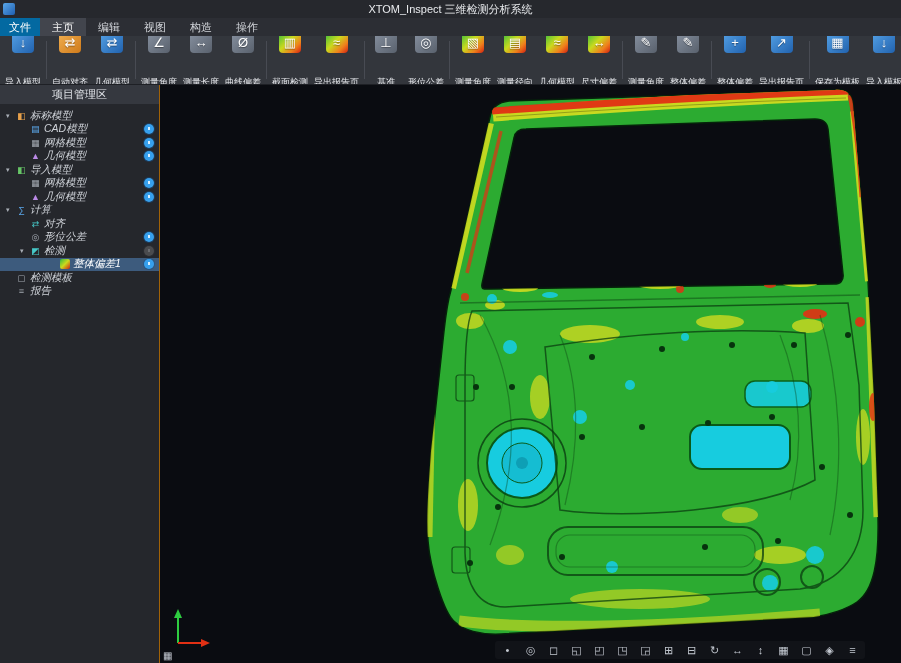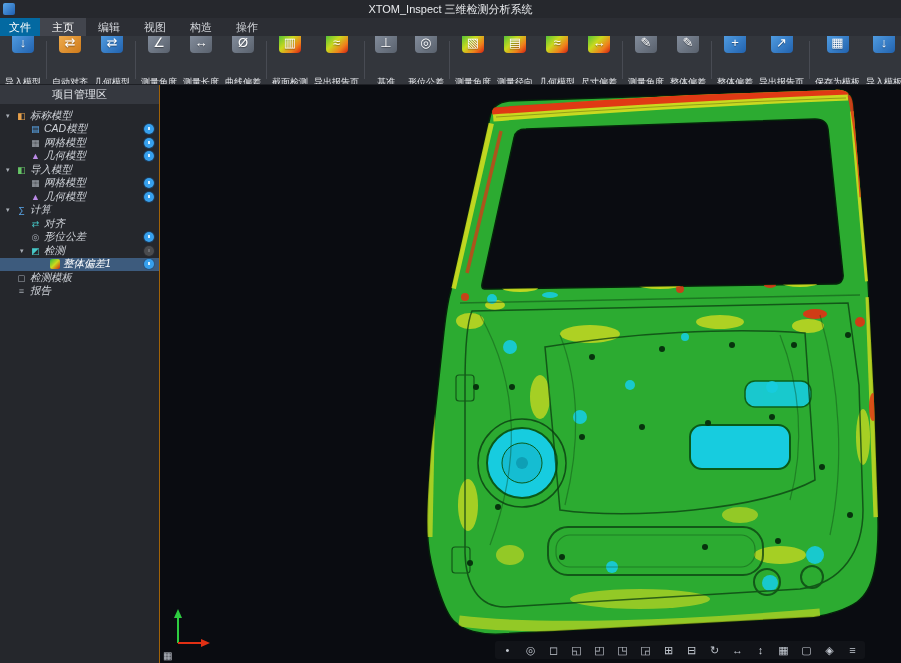--- a/index.html
+++ b/index.html
@@ -30,21 +30,21 @@
   .chip-orange { background:linear-gradient(135deg,#f2b152,#cf7a1a); }
   .chip-slate { background:linear-gradient(135deg,#8791a0,#59616d); }
   .chip-rainbow { background:linear-gradient(135deg,#2fb93f 0%,#c9da1e 45%,#ef7f1c 75%,#d21f10 100%); }
   .rlabel { font-size:9px; color:#e8eaee; white-space:nowrap;margin-top:20px; }
 
   
   .sidebar { position:absolute; top:85px; left:0; width:160px; bottom:0; background:#25272c; border-right:1px solid #a16207; }
   .sidebar-header { height:19px; background:#35383f; color:#e0e3e8; font-size:11px; line-height:19px; text-align:center; }
   .tree { padding-top:5px; }
   .trow { position:relative; height:13.5px; display:flex; align-items:center; font-size:10.5px; color:#ced2d8; }
-  .lv0 { padding-left:6px; } .lv1 { padding-left:20px; } .lv2 { padding-left:40px; }
+  .lv0 { padding-left:6px; } .lv1 { padding-left:20px; } .lv2 { padding-left:50px; }
   .trow.selected { background:#3d5b7d; color:#fff; }
   .caret { width:10px; font-size:7px; color:#a9aeb6; flex:none; }
   .tic { width:11px; font-size:9px; margin-right:3px; flex:none; text-align:center; }
   .ic-orange{color:#e8a14a} .ic-blue{color:#5ba7ea} .ic-gray{color:#a2a8b0}
   .ic-purple{color:#bb8ae6} .ic-green{color:#67c667} .ic-teal{color:#46c8c8}
   .tic.chip-rainbow-sm { width:10px; height:10px; border-radius:2px;
         background:linear-gradient(135deg,#2fb93f,#c9da1e 50%,#d21f10); }
   .tlabel { white-space:nowrap;font-style:italic; }
   .eye { position:absolute; right:5px; top:50%; transform:translateY(-50%); width:10px; height:10px; border-radius:50%;
          background:radial-gradient(circle at 50% 45%, #d8efff 0 18%, #36a0ee 19% 100%);

